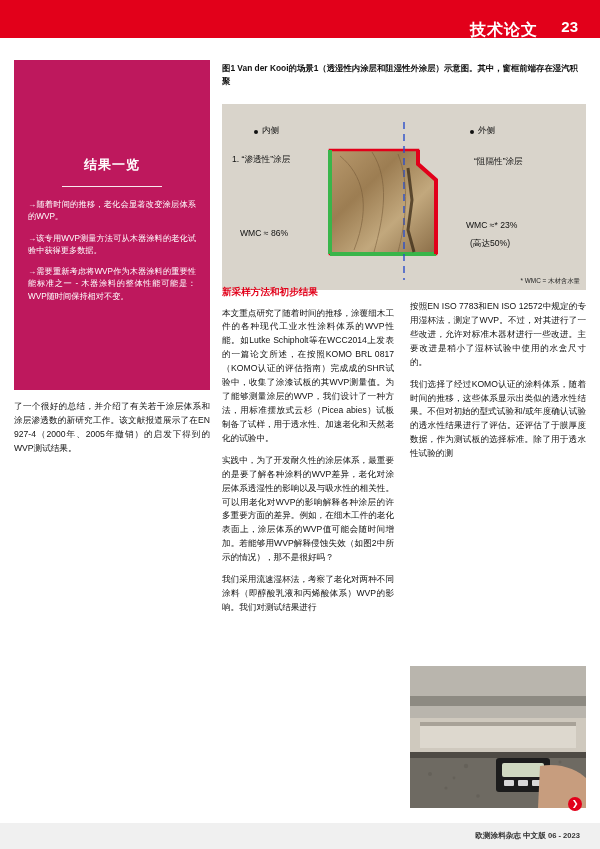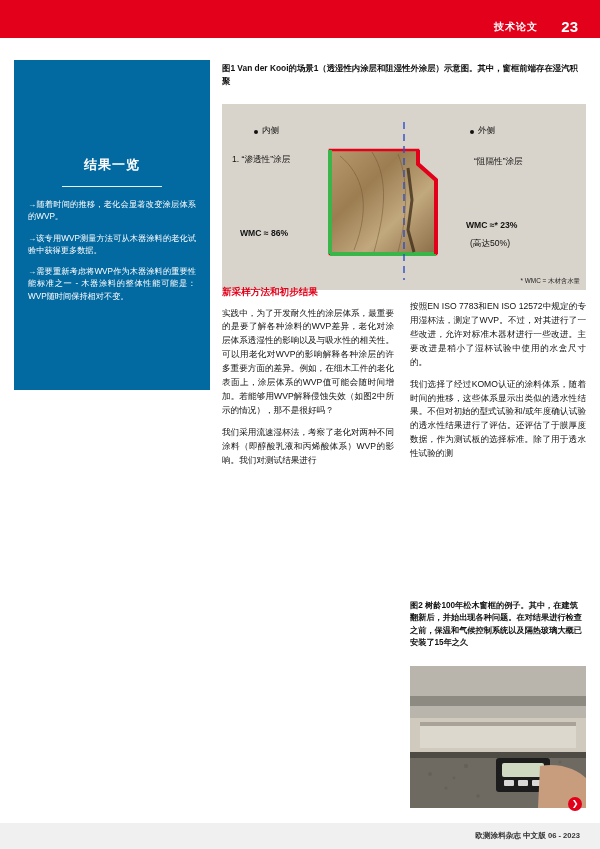--- a/index.html
+++ b/index.html
@@ -14,31 +14,31 @@
   }
   .page { position:relative; width:600px; height:849px; }
 
   
   .header-bar {
     position:absolute; top:0; left:0; width:600px; height:38px;
     background:#e2001a;
   }
   .header-title {
     position:absolute; top:20px; right:62px;
-    color:#ffffff; font-size:10px; font-weight:bold; letter-spacing:1px;
+    color:#ffffff; font-size:16px; font-weight:bold; letter-spacing:1px;
   }
   .header-page {
     position:absolute; top:18px; right:22px;
     color:#ffffff; font-size:15px; font-weight:bold;
   }
 
   
   .red-panel {
     position:absolute; left:14px; top:60px; width:196px; height:330px;
-    background:#0369a1; color:#ffffff;
+    background:#be185d; color:#ffffff;
     padding:14px 14px 12px 14px;
   }
   .red-panel-title {
     font-size:13px; font-weight:bold; text-align:center;
     margin-top:82px; margin-bottom:12px; letter-spacing:1px;
   }
   .red-panel-line {
     width:60%; height:1px; background:#ffffff; margin:0 auto 12px auto;
     opacity:.9;
   }
@@ -63,21 +63,21 @@
     background:#eab308;
     overflow:hidden;
   }
   .fig1-inner { position:absolute; inset:0; }
   .fig1-label {
     position:absolute; font-size:8.6px; color:#111; font-weight:normal;
   }
   .fig1-dot {
     position:absolute; width:4px; height:4px; border-radius:50%; background:#111;
   }
-  .fig1-strong { font-weight:bold;text-align:right; }
+  .fig1-strong { font-weight:normal;text-align:right; }
   .fig1-foot {
     position:absolute; right:6px; bottom:4px; font-size:6.4px; color:#222;
   }
 
   
   .mid-col {
     position:absolute; left:222px; top:284px; width:172px;
     font-size:8.6px; line-height:1.62; text-align:justify; color:#111;
   }
   .mid-col p { margin:0 0 8px 0; }
@@ -126,20 +126,23 @@
   <div class="header-page">23</div>
 
   <div class="red-panel">
     <div class="red-panel-title">结果一览</div>
     <div class="red-panel-line"></div>
     <div class="red-bullet">→随着时间的推移，老化会显著改变涂层体系的WVP。</div>
     <div class="red-bullet">→该专用WVP测量方法可从木器涂料的老化试验中获得更多数据。</div>
     <div class="red-bullet">→需要重新考虑将WVP作为木器涂料的重要性能标准之一 - 木器涂料的整体性能可能是：WVP随时间保持相对不变。</div>
   </div>
 
+  <div class="left-body">
+    <p>了一个很好的总结，并介绍了有关若干涂层体系和涂层渗透数的新研究工作。该文献报道展示了在EN 927-4（2000年、2005年撤销）的启发下得到的WVP测试结果。</p>
+  </div>
 
   <div class="fig1-caption">图1 Van der Kooi的场景1（透湿性内涂层和阻湿性外涂层）示意图。其中，窗框前端存在湿汽积聚</div>
   <div class="fig1-box">
     <svg class="fig1-inner" viewBox="0 0 364 186" preserveAspectRatio="none">
       <defs>
         <linearGradient id="woodg" x1="0" y1="0" x2="1" y2="1">
           <stop offset="0%" stop-color="#b99a6e"></stop>
           <stop offset="35%" stop-color="#9c7d52"></stop>
           <stop offset="65%" stop-color="#c2a87d"></stop>
           <stop offset="100%" stop-color="#8a6d47"></stop>
@@ -176,30 +179,30 @@
 
     <span class="fig1-label fig1-strong" style="left:18px; top:124px;">WMC ≈ 86%</span>
     <span class="fig1-label fig1-strong" style="left:244px; top:116px;">WMC ≈* 23%</span>
     <span class="fig1-label" style="left:248px; top:134px;">(高达50%)</span>
 
     <span class="fig1-foot">* WMC = 木材含水量</span>
   </div>
 
   <div class="mid-col">
     <div class="sec-head">新采样方法和初步结果</div>
+    <p>本文重点研究了随着时间的推移，涂覆细木工件的各种现代工业水性涂料体系的WVP性能。如Lutke Schipholt等在WCC2014上发表的一篇论文所述，在按照KOMO BRL 0817（KOMO认证的评估指南）完成成的SHR试验中，收集了涂漆试板的其WVP测量值。为了能够测量涂层的WVP，我们设计了一种方法，用标准摆放式云杉（Picea abies）试板制备了试样，用于透水性、加速老化和天然老化的试验中。</p>
     <p>实践中，为了开发耐久性的涂层体系，最重要的是要了解各种涂料的WVP差异，老化对涂层体系透湿性的影响以及与吸水性的相关性。可以用老化对WVP的影响解释各种涂层的许多重要方面的差异。例如，在细木工件的老化表面上，涂层体系的WVP值可能会随时间增加。若能够用WVP解释侵蚀失效（如图2中所示的情况），那不是很好吗？</p>
     <p>我们采用流速湿杯法，考察了老化对两种不同涂料（即醇酸乳液和丙烯酸体系）WVP的影响。我们对测试结果进行</p>
   </div>
 
   <div class="right-col">
     <p>按照EN ISO 7783和EN ISO 12572中规定的专用湿杯法，测定了WVP。不过，对其进行了一些改进，允许对标准木器材进行一些改进。主要改进是稍小了湿杯试验中使用的水盒尺寸的。</p>
     <p>我们选择了经过KOMO认证的涂料体系，随着时间的推移，这些体系显示出类似的透水性结果。不但对初始的型式试验和/或年度确认试验的透水性结果进行了评估。还评估了于膜厚度数据，作为测试板的选择标准。除了用于透水性试验的测</p>
   </div>
 
-  <div class="fig2-caption">图2 树龄100年松木窗框的例子。其中，在建筑翻新后，并始出现各种问题。在对结果进行检查之前，保温和气候控制系统以及隔热玻璃大概已安装了15年之久</div>
   <div class="fig2-box">
     <svg viewBox="0 0 176 142" preserveAspectRatio="none" style="width:100%;height:100%;display:block">
       <rect x="0" y="0" width="176" height="142" fill="#9a9a94"></rect>
       <rect x="0" y="0" width="176" height="52" fill="#b9b5ad"></rect>
       <rect x="0" y="30" width="176" height="10" fill="#8d8a82"></rect>
       <rect x="0" y="52" width="176" height="36" fill="#cfc9be"></rect>
       <rect x="0" y="86" width="176" height="56" fill="#6e6a62"></rect>
       <rect x="0" y="86" width="176" height="6" fill="#4e4a44"></rect>
 
       <rect x="10" y="56" width="156" height="26" fill="#ddd8ce"></rect>

